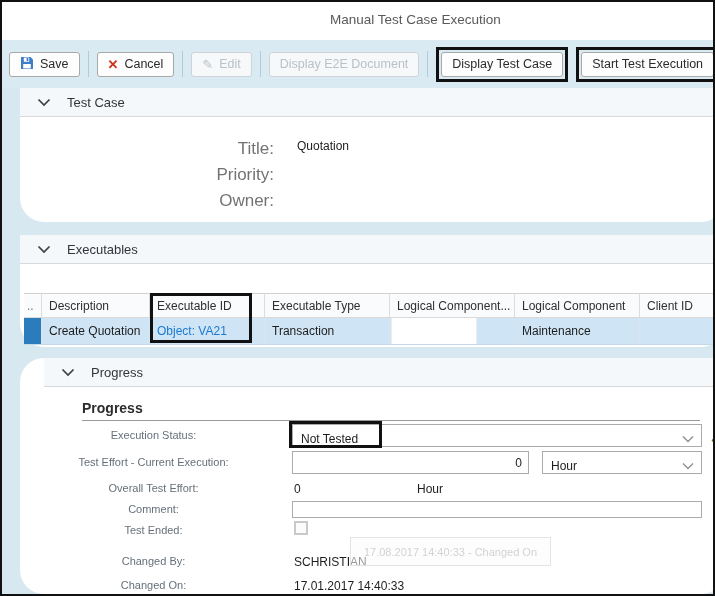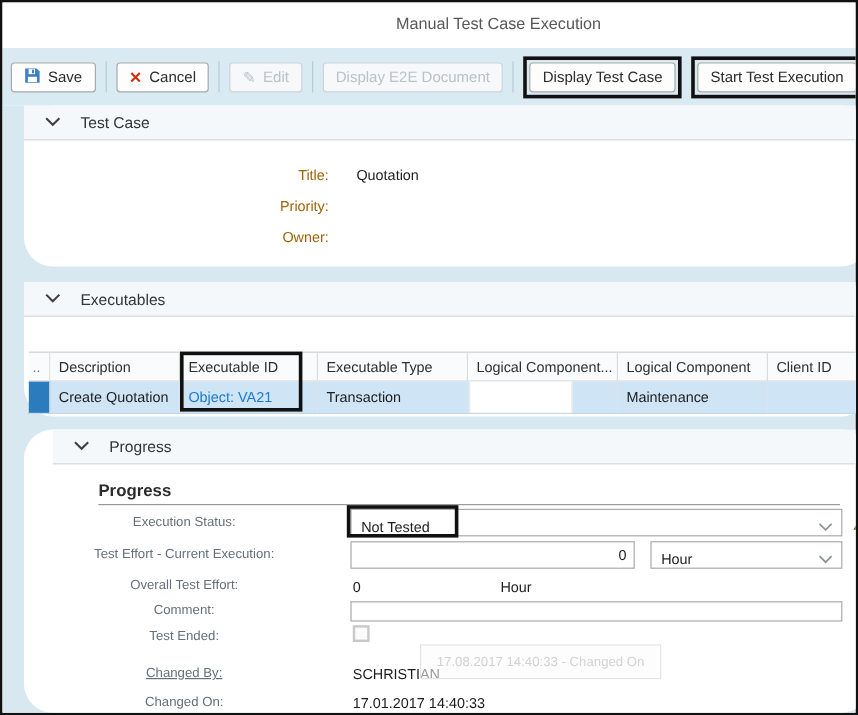--- a/index.html
+++ b/index.html
@@ -33,21 +33,21 @@
   .section { position:absolute; left:18px; width:705px; background:#fff;border-radius:24px; }
   .sec-head {
     position:relative; height:29px; background:#f4f8fa; border-bottom:1px solid #d9d9d9;
     display:flex; align-items:center; padding-left:17px; gap:16px;
   }
   .sec-head .sec-title { font-size:13px; color:#32363a; }
   #sec-testcase { top:86px; height:134px; }
   #sec-executables { top:233px; height:112px; }
   #sec-progress { top:356px; height:236px;padding-left:24px; }
   
-  .fc-label { position:absolute; left:0; width:254px; text-align:right; font-size:12px; color:#a16207; }
+  .fc-label { position:absolute; left:0; width:254px; text-align:right; font-size:17px; color:#737373; }
   .fc-value { position:absolute; left:277px; font-size:12px; color:#1d1d1d; }
   
   .exe-table { position:absolute; left:4px; top:58px; width:701px; font-size:12px; }
   .t-row { display:flex; }
   .t-head .t-cell {
     background:#fafbfc; border-top:1px solid #d2d2d2; border-bottom:1px solid #d9d9d9;
     border-right:1px solid #dcdcdc; height:25px; line-height:24px; padding-left:7px;
     color:#2f2f2f; overflow:hidden; white-space:nowrap;
   }
   .t-body .t-cell {
@@ -236,20 +236,20 @@
     <div class="pf-value" style="left:397px; top:124px;">Hour</div>
 
     <div class="pf-label" style="top:145px;">Comment:</div>
     <input class="text-input" id="comment-input" value="" style="">
 
     <div class="pf-label" style="top:166px;">Test Ended:</div>
     <input type="checkbox" id="te-check" style="">
 
     <div class="ghost-tip">17.08.2017 14:40:33 - Changed On</div>
 
-    <div class="pf-label" style="top:197px;text-decoration:underline;">Changed By:</div>
+    <div class="pf-label" style="top:197px;">Changed By:</div>
     <div class="pf-value" style="left:274px; top:197px;">SCHRISTIAN</div>
 
     <div class="pf-label" style="top:221px;">Changed On:</div>
     <div class="pf-value" style="left:274px; top:221px;">17.01.2017 14:40:33</div>
   </div>
 
 </div>
 
 </body></html>

